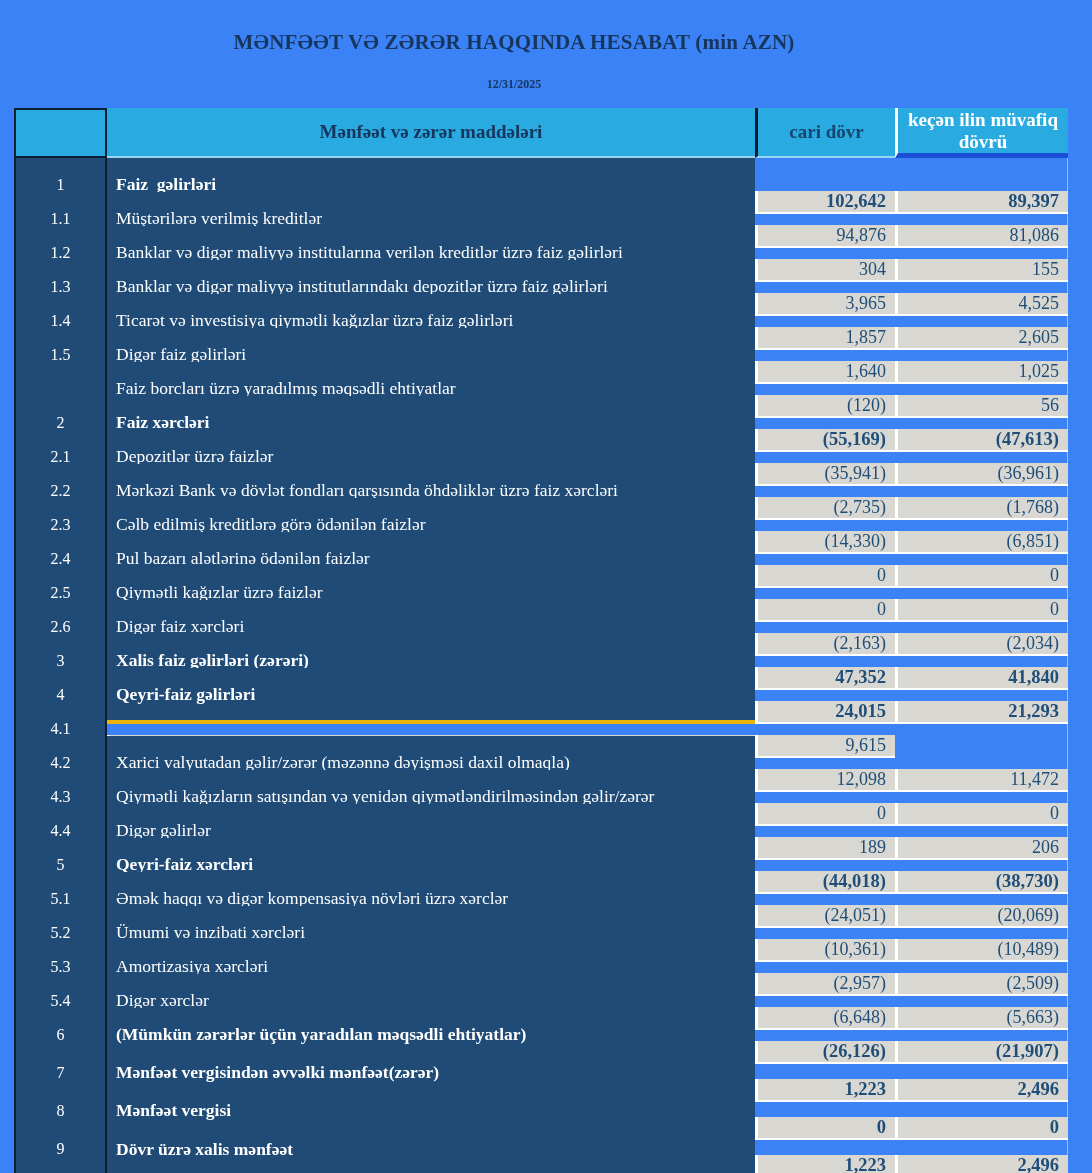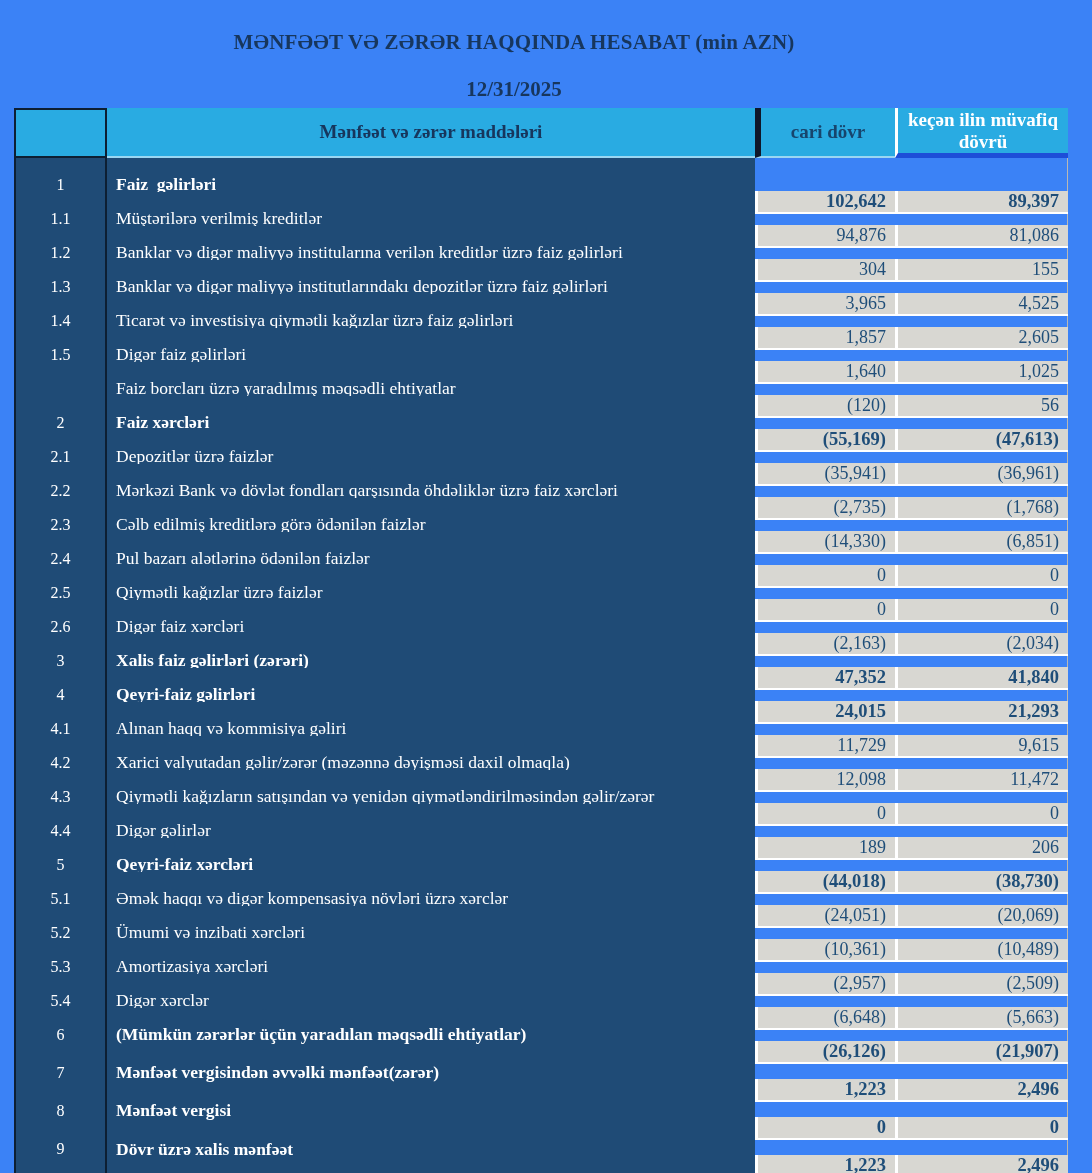--- a/index.html
+++ b/index.html
@@ -22,21 +22,21 @@
     text-align: center;
   }
   .report-title {
     font-size: 21px;
     font-weight: bold;
     color: #17365D;
     letter-spacing: 0.2px;
   }
   .report-date {
     margin-top: 22px;
-    font-size: 21px;
+    font-size: 12px;
     font-weight: bold;
     color: #17365D;
   }
   .pl-table {
     position: absolute;
     top: 108px;
     left: 14px;
     width: 1054px;
     border-right: 1px solid #b9b8b4;
   }
@@ -61,21 +61,21 @@
     border: 2px solid #0D1F33;
   }
   .h-label {
     color: #17365D;
     font-size: 19px;
     border-bottom: 2px solid #9ad6f2;
   }
   .h-current {
     color: #17456d;
     font-size: 19px;
-    border-left: 6px solid #0f172a;
+    border-left: 3px solid #0f172a;
     border-bottom: 2px solid #9ad6f2;
   }
   .h-previous {
     color: #ffffff;
     font-size: 19px;
     line-height: 1.15;
     border-left: 3px solid #ffffff;
     border-bottom: 5px solid #1d4ed8;
     padding: 0 2px;
   }
@@ -245,21 +245,20 @@
 
   <div class="t-row bold">
     <div class="c-num">4</div>
     <div class="c-label">Qeyri-faiz gəlirləri</div>
     <div class="c-val">24,015</div>
     <div class="c-val">21,293</div>
   </div>
 
   <div class="t-row">
     <div class="c-num">4.1</div>
-    <div class="c-label">Alınan haqq və kommisiya gəliri</div>
     <div class="c-val">11,729</div>
     <div class="c-val">9,615</div>
   </div>
 
   <div class="t-row">
     <div class="c-num">4.2</div>
     <div class="c-label">Xarici valyutadan gəlir/zərər (məzənnə dəyişməsi daxil olmaqla)</div>
     <div class="c-val">12,098</div>
     <div class="c-val">11,472</div>
   </div>

